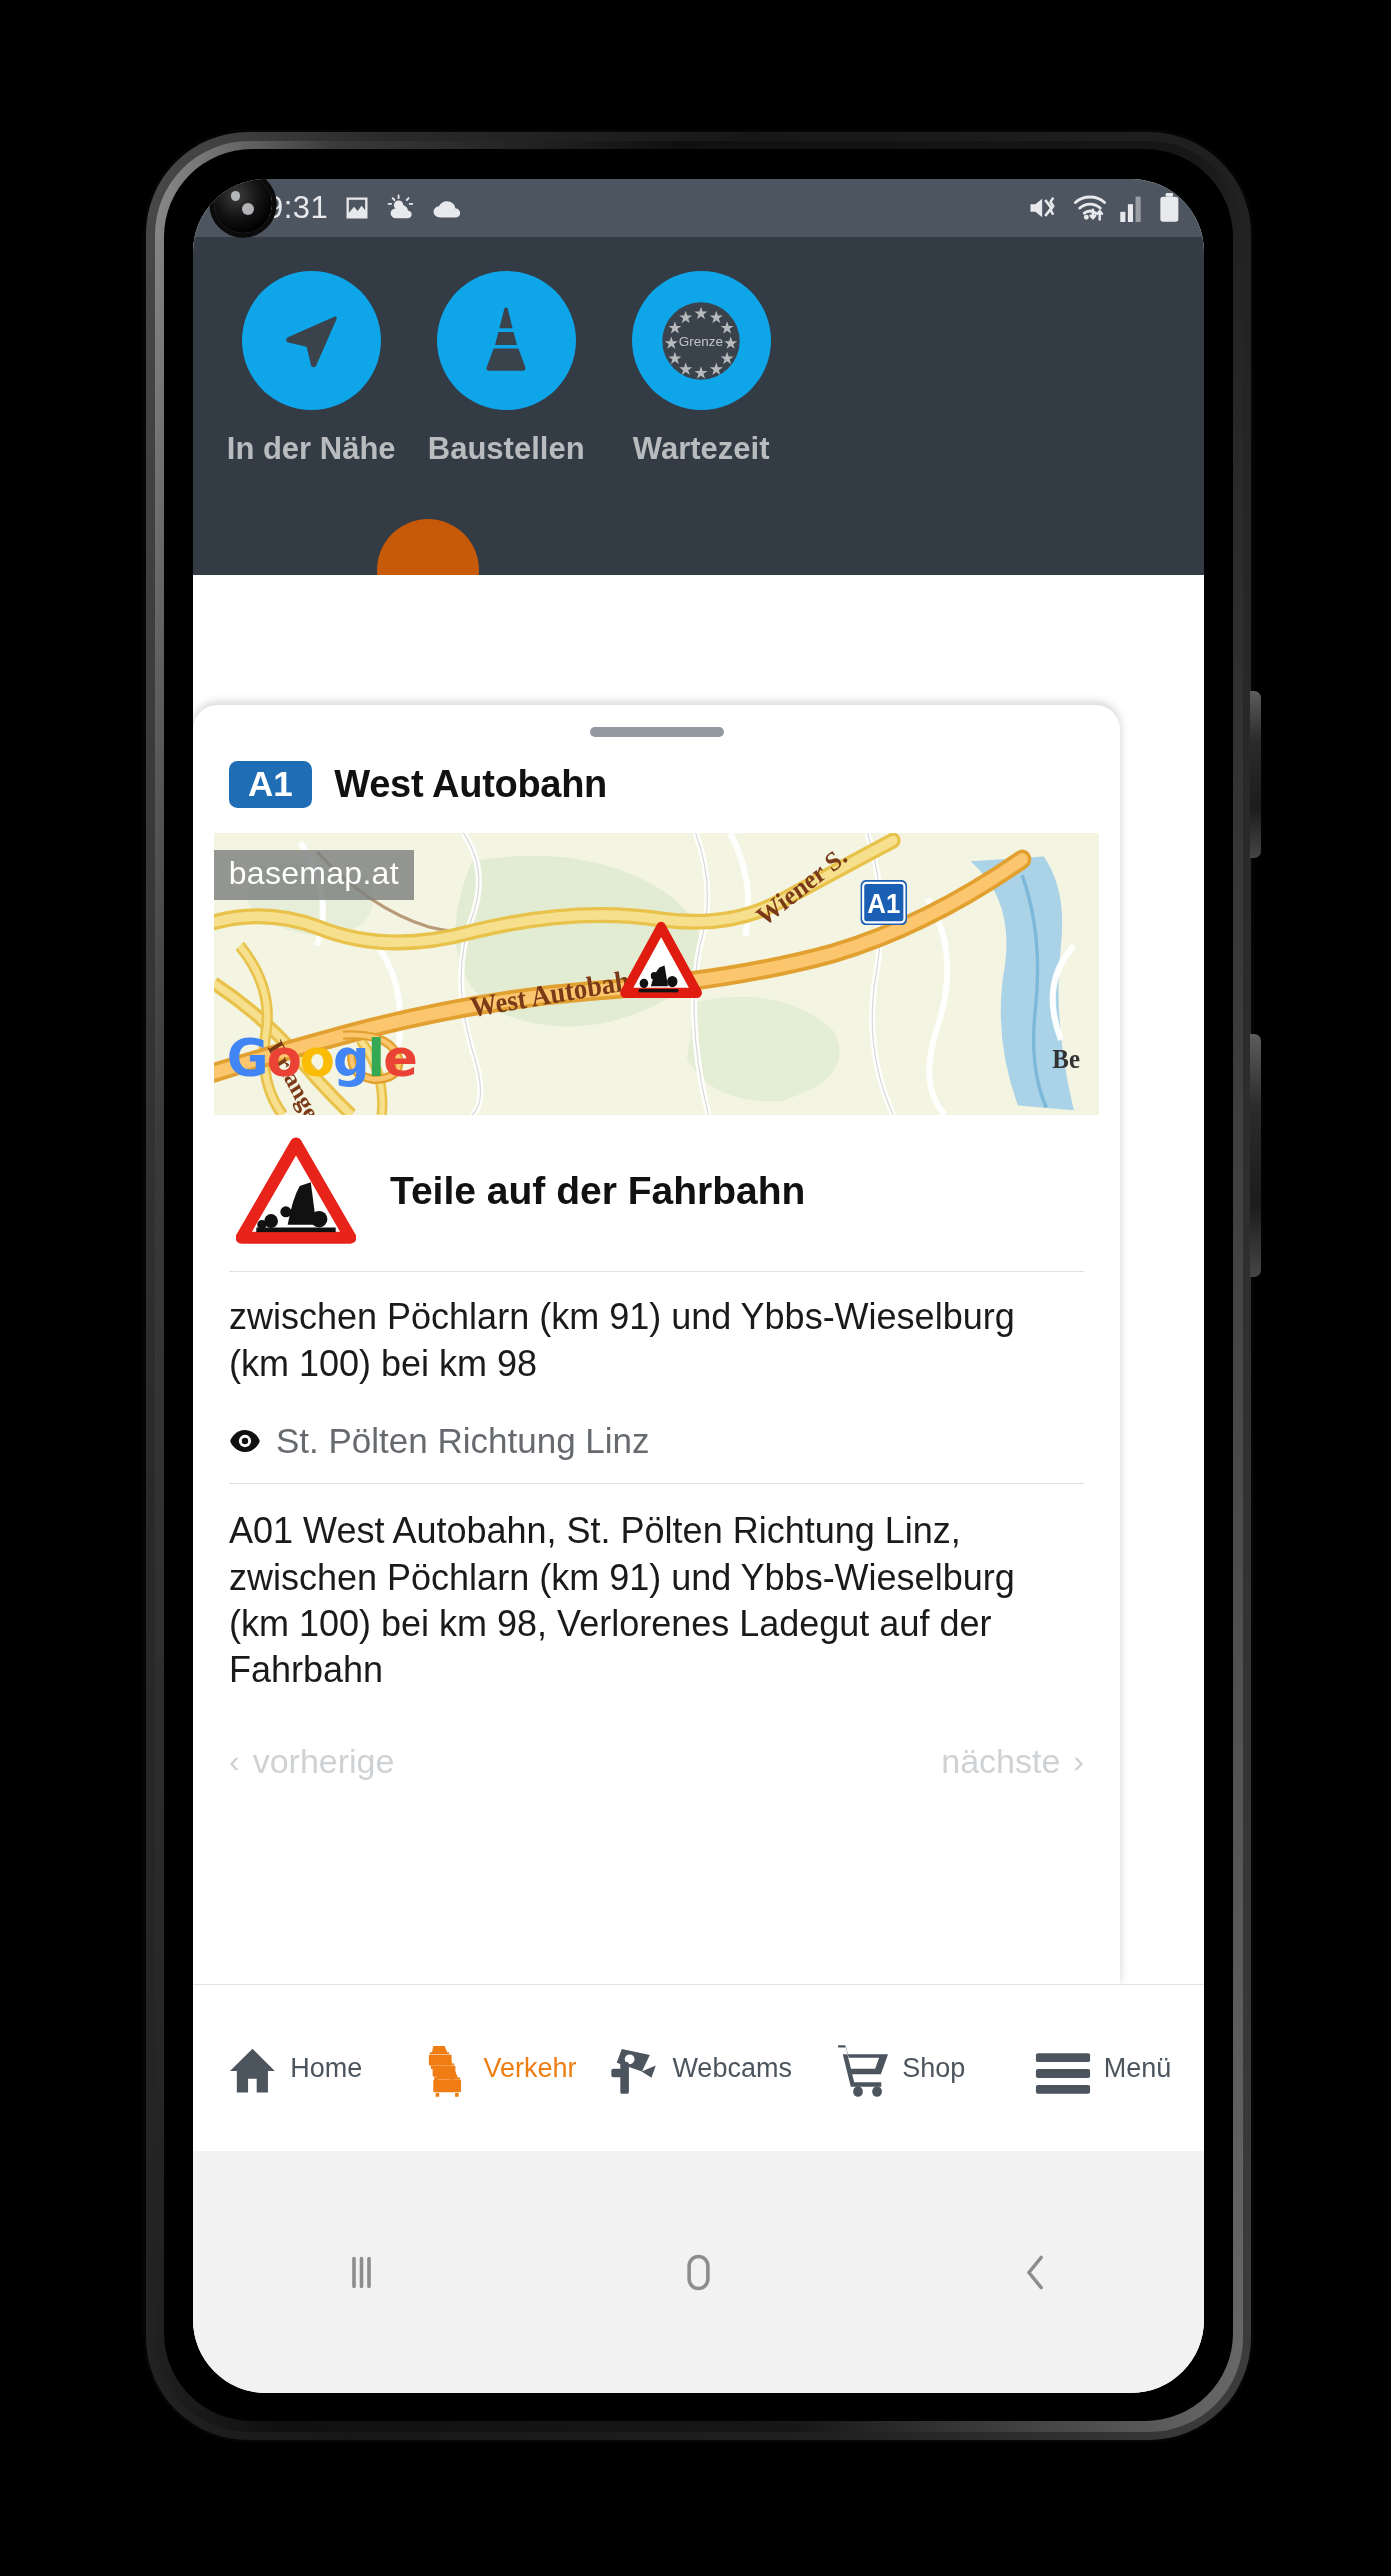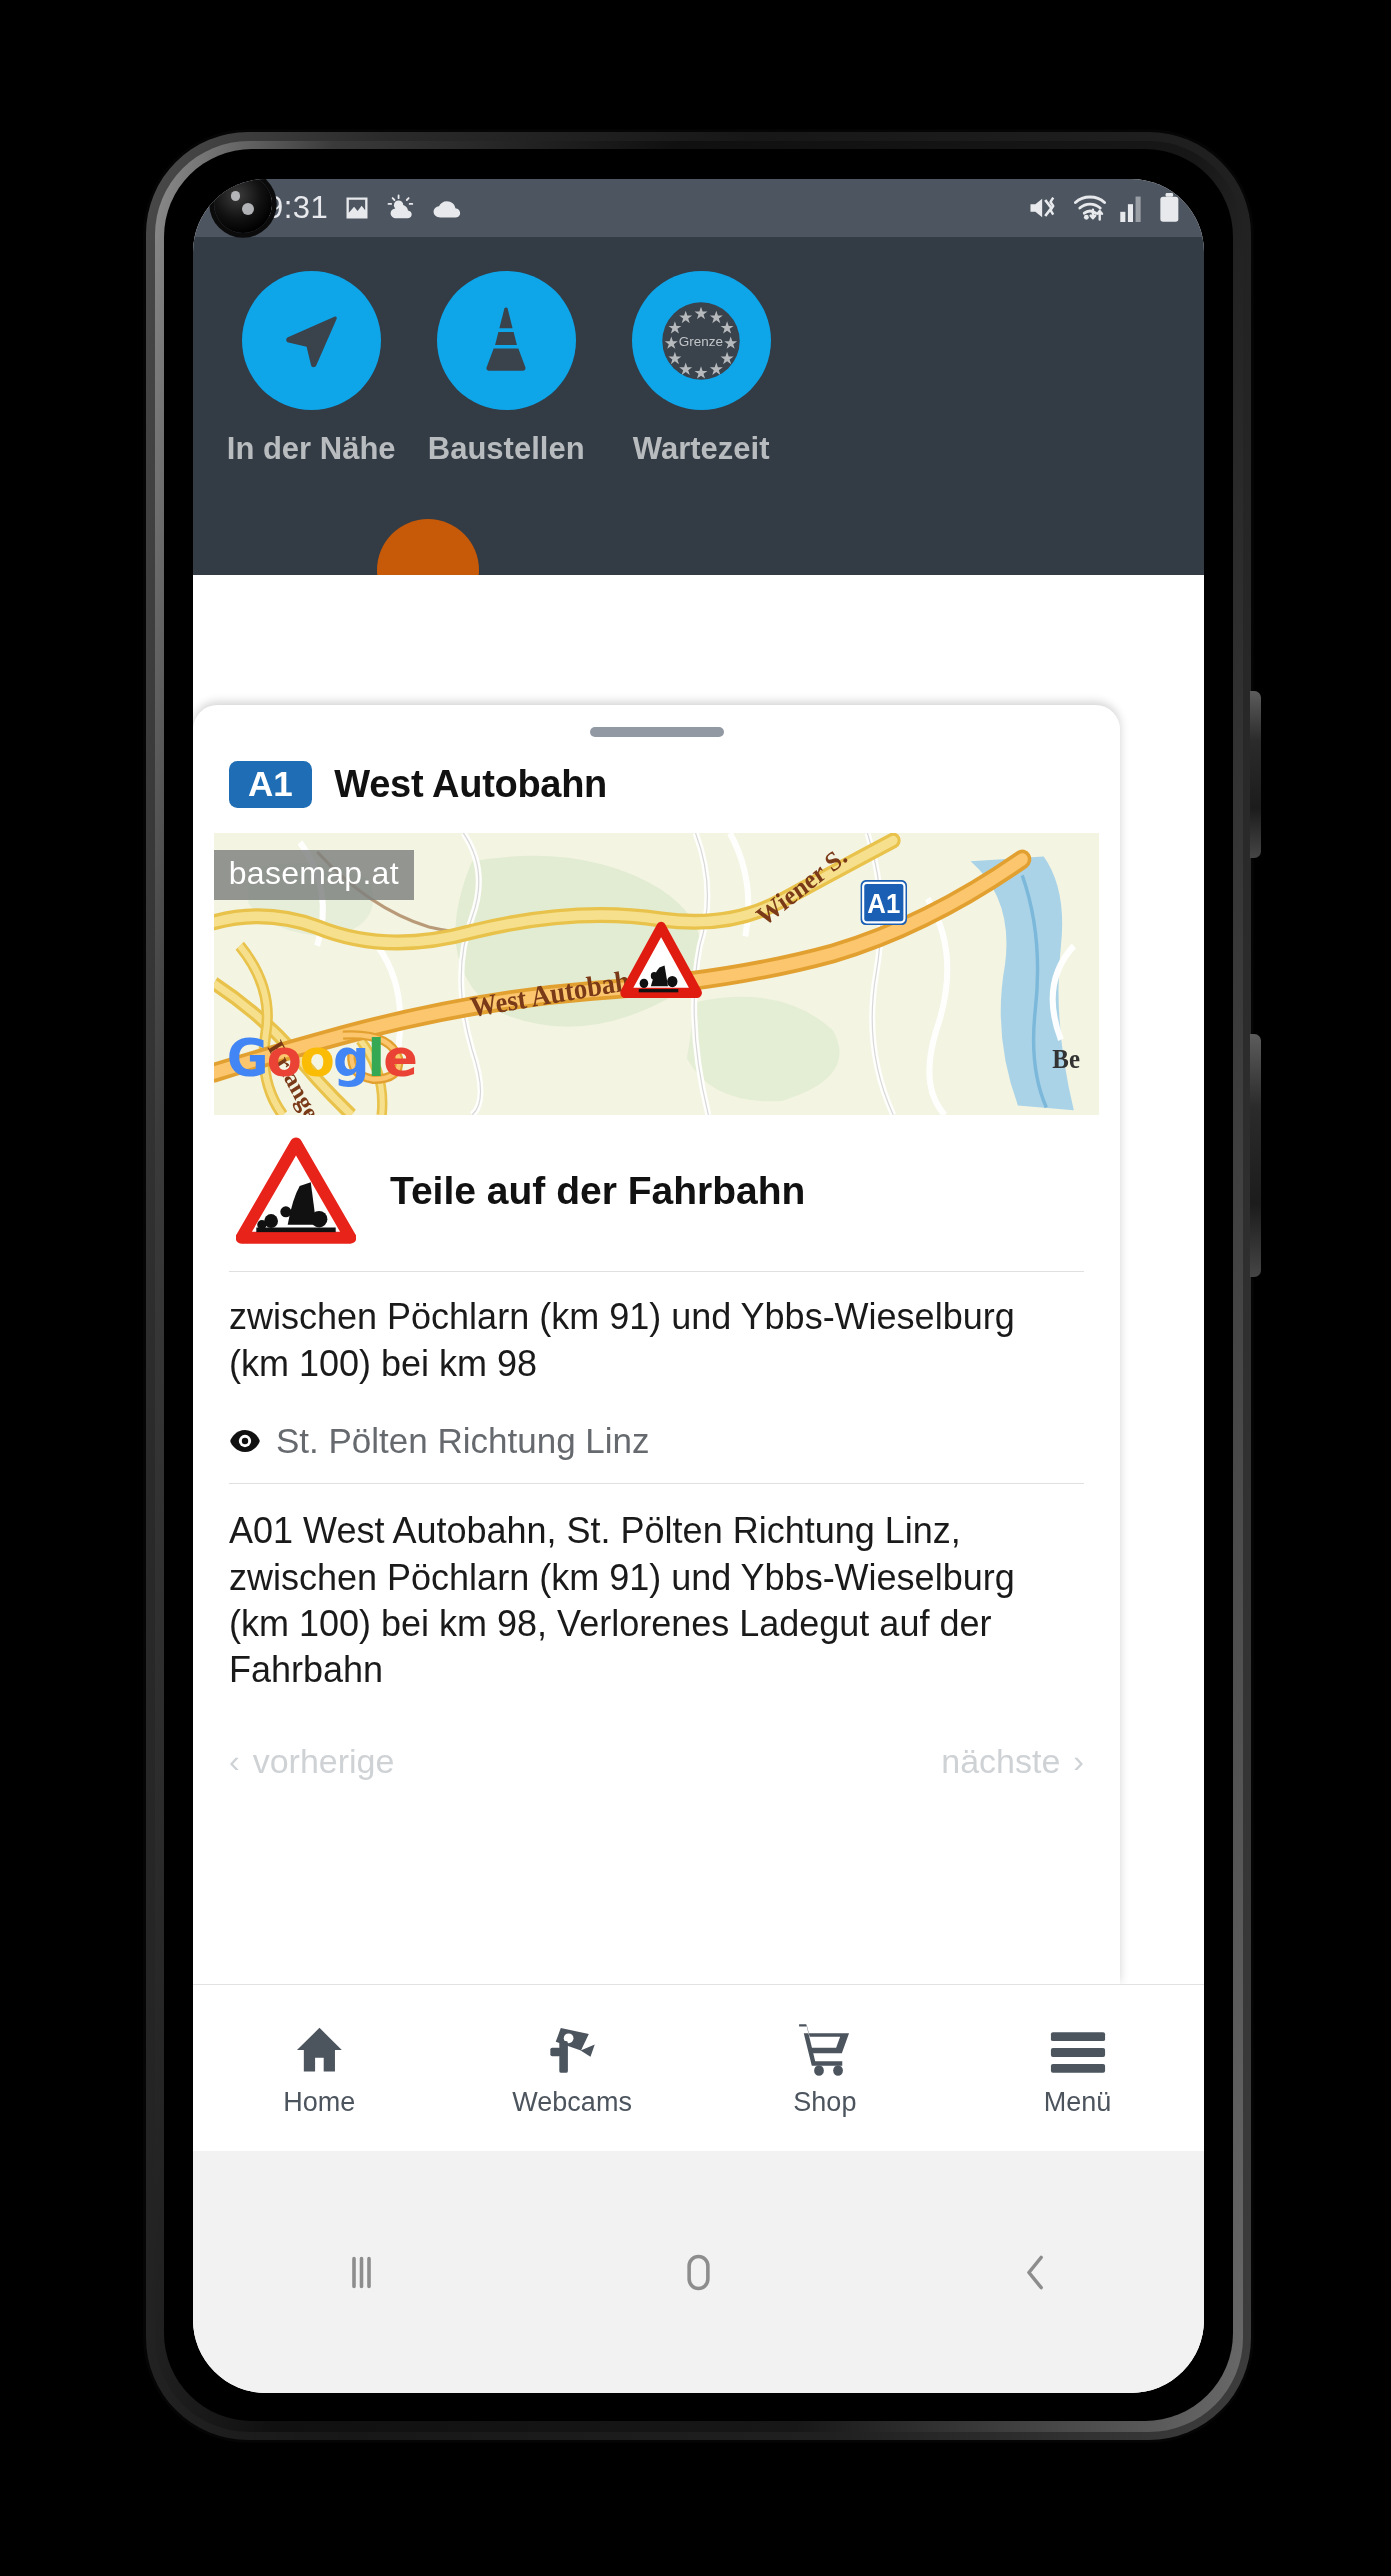--- a/index.html
+++ b/index.html
@@ -150,21 +150,21 @@
     padding: 49px 36px 0; color:#cfd2d5; font-size:34px;
   }
   .pager-btn { display:flex; align-items:center; gap:13px; }
   .chev { font-size:32px; }
 
   
   #tab-bar {
     position:absolute; left:0; top:1805px; width:1011px; height:167px;
     background:#fff; border-top:0.9px solid #e2e2e2; display:flex; z-index:5;
   }
-  .tab { flex:1; display:flex; flex-direction:column; align-items:center; justify-content:center; gap:11.3px; }
+  .tab { flex:1; display:flex; align-items:center; justify-content:center; gap:11.3px; }
   .tab-label { font-size:27px; color:#4c545e; }
   .tab.active .tab-label { color:#ee7d11; }
   .tab-icon { height:58px; display:flex; align-items:flex-end; }
 
   
   #android-nav {
     position:absolute; left:0; top:1972px; width:1011px; height:242px;
     background:#f2f2f2; display:flex; align-items:center; z-index:5;
   }
   .navbtn { flex:1; display:flex; align-items:center; justify-content:center; }
@@ -411,20 +411,30 @@
 
     <div class="tab">
       <div class="tab-icon">
         <svg width="53" height="53" viewBox="0 0 24 24" fill="#4c545e">
           <path d="M12 2.2L1.8 12.2h3.1V22h5.1v-6.3h3.9V22h5.1v-9.8h3.1L12 2.2z"></path>
         </svg>
       </div>
       <div class="tab-label">Home</div>
     </div>
 
+    <div class="tab active">
+      <div class="tab-icon">
+        <svg width="56" height="58" viewBox="0 0 44 46" fill="#f07c14">
+          <path d="M13.5 5.5h9l2 5h1.6v1.6H10.8V10.5h1.7l1-5zM10 12.5h18v7.5a1 1 0 01-1 1H11a1 1 0 01-1-1v-7.5zm1.6 8.8h2.2v2.4h-2.2zm12.6 0h2.2v2.4h-2.2z"></path>
+          <path d="M16.5 14.5h10l2 5h1.6v1.6H13.8V19.5h1.7l1-5zM13 21.5h18V29a1 1 0 01-1 1H14a1 1 0 01-1-1v-7.5zm1.6 8.8h2.2v2.4h-2.2zm12.6 0h2.2v2.4h-2.2z"></path>
+          <path d="M18.5 24.5h12l2.4 6h1.9v1.9H14.2V30.5h2l2.3-6zM13.5 32.5h22V41a1.2 1.2 0 01-1.2 1.2H14.7A1.2 1.2 0 0113.5 41v-8.5zm1.9 10.4h2.8v3h-2.8zm15.4 0h2.8v3h-2.8z"></path>
+        </svg>
+      </div>
+      <div class="tab-label">Verkehr</div>
+    </div>
 
     <div class="tab">
       <div class="tab-icon">
         <svg width="56" height="53" viewBox="0 0 30 28" fill="#4c545e">
           <path d="M9 2.5l15 3.2-4.2 8.9L6.3 9.8 9 2.5z"></path>
           <circle cx="13.2" cy="8" r="2.6" fill="#fff"></circle>
           <rect x="8.2" y="9.5" width="4.6" height="17" rx="1"></rect>
           <rect x="3.4" y="13" width="5.6" height="4.6" rx="1"></rect>
           <path d="M19.6 14.6l7.6-3.3-2.3 6.6-5.3-3.3z"></path>
         </svg>

